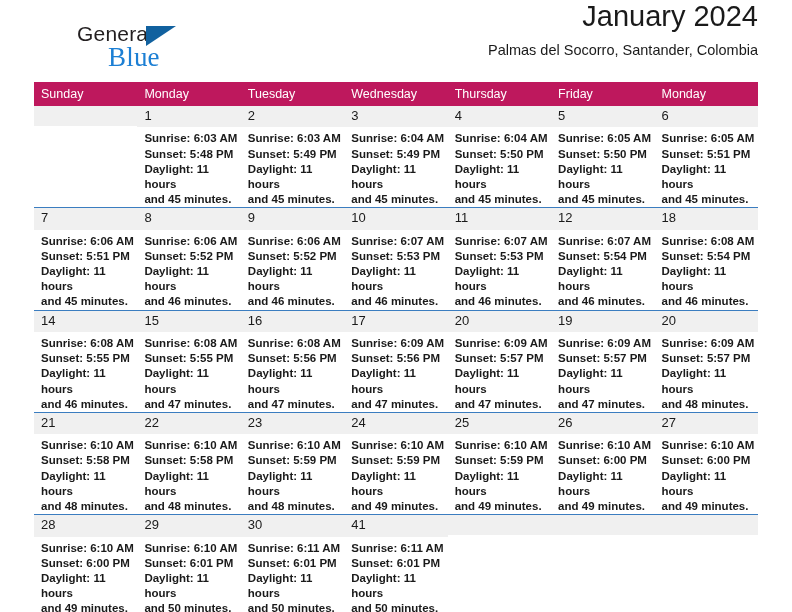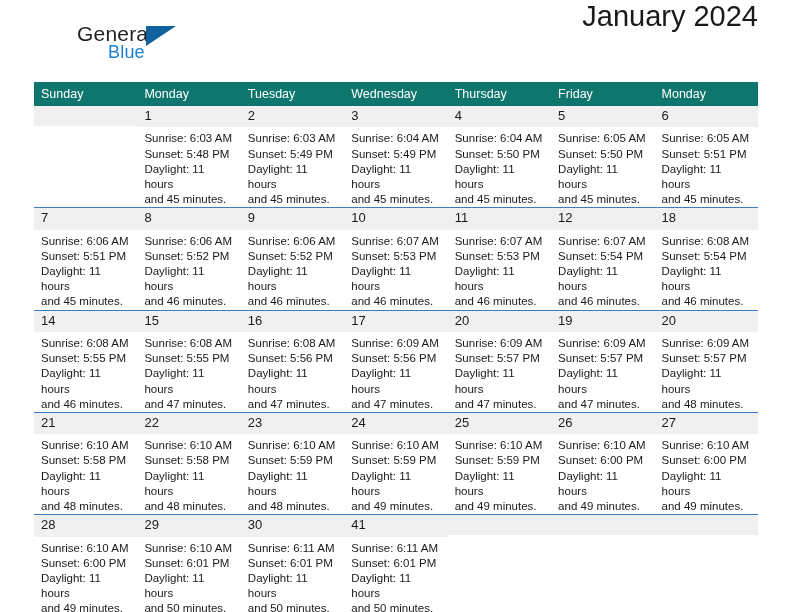--- a/index.html
+++ b/index.html
@@ -44,24 +44,24 @@
     top: 0;
     font-size: 21px;
     letter-spacing: 0.2px;
     color: #231f20;
     font-family: "Liberation Sans", sans-serif;
   }
   .brand-blue {
     position: absolute;
     left: 31px;
     top: 20px;
-    font-size: 18px;
+    font-size: 27px;
     letter-spacing: 0.2px;
     color: #1c7fd4;
-    font-family: Liberation Sans, sans-serif;
+    font-family: Liberation Serif, serif;
   }
   .brand-tri {
     position: absolute;
     left: 69px;
     top: 4px;
     width: 0;
     height: 0;
     border-left: 30px solid #11619f;
     border-bottom: 20px solid transparent;
   }
@@ -85,21 +85,21 @@
   }
 
   
   .calendar {
     width: 724px;
     border-collapse: collapse;
     table-layout: fixed;
     margin-top: 4px;
   }
   .calendar th {
-    background: #0f766e;
+    background: #be185d;
     color: #ffffff;
     font-weight: normal;
     font-size: 12.5px;
     text-align: left;
     padding: 5px 0 5px 7px;
     border: none;
   }
   .calendar td {
     vertical-align: top;
     padding: 0;
@@ -119,20 +119,21 @@
     min-height: 13px;
   }
   .daynum.empty {
     color: transparent;
   }
   .info {
     padding: 4px 9px 0 7px;
     font-size: 11.5px;
     line-height: 15.2px;
     color: #1a1a1a;
+    font-weight: bold;
   }
   .info div {
     white-space: nowrap;
   }
   .info .dl {
     white-space: normal;
   }
   td.blank .info { visibility: hidden; }
 </style>
 </head>
@@ -143,20 +144,21 @@
   <div class="header">
 
     <div class="brand">
       <span class="brand-general">General</span>
       <span class="brand-tri"></span>
       <span class="brand-blue">Blue</span>
     </div>
 
     <div class="titles">
       <div class="cal-title">January 2024</div>
+      <div class="cal-subtitle">Palmas del Socorro, Santander, Colombia</div>
     </div>
 
   </div>
 
   <table class="calendar">
     <thead>
       <tr>
         <th>Sunday</th>
         <th>Monday</th>
         <th>Tuesday</th>

